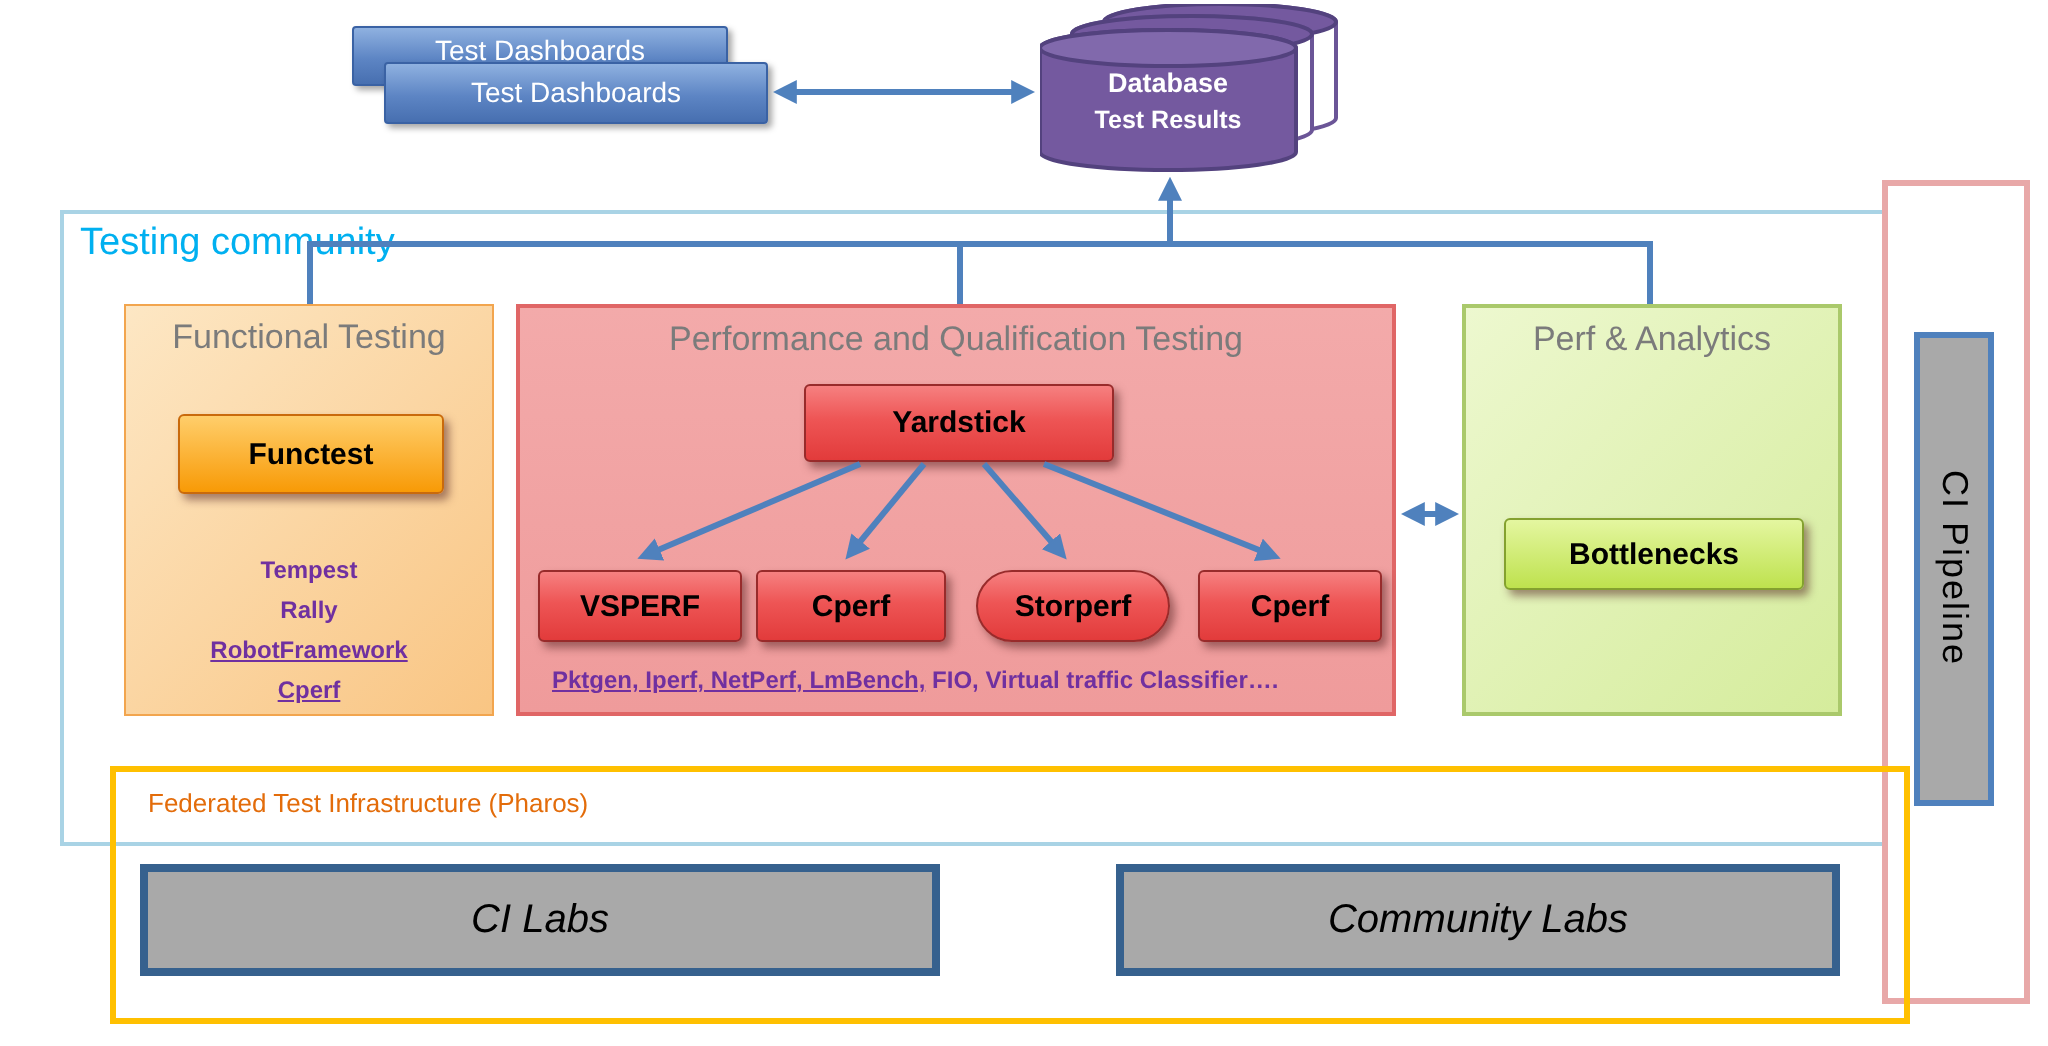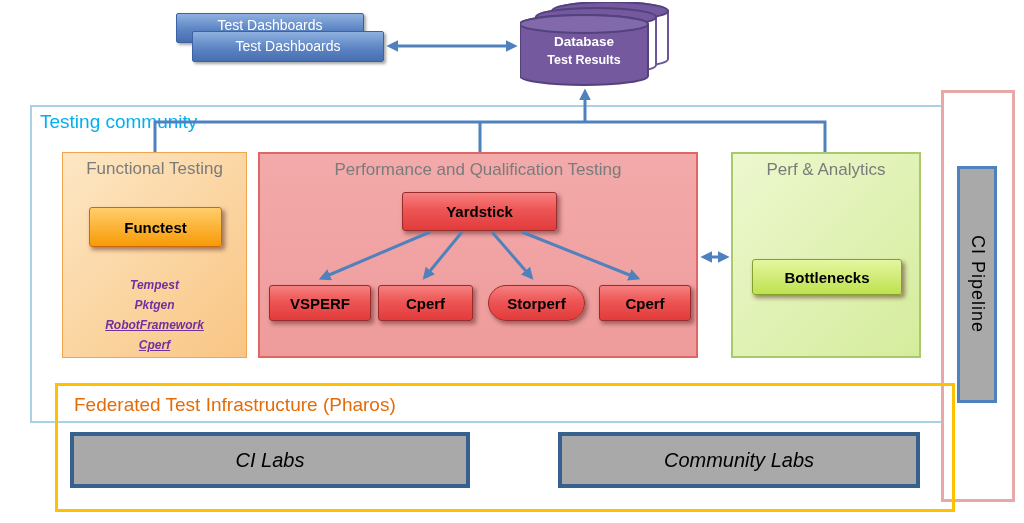--- a/index.html
+++ b/index.html
@@ -48,34 +48,34 @@
   .functest   { left:26px; top:54px; width:133px; height:40px; }
   .yardstick  { left:142px; top:38px; width:155px; height:39px; }
   .sub-btn    { top:131px; height:36px; }
   .vsperf     { left:9px;   width:102px; }
   .cperf      { left:118px; width:95px; }
   .storperf   { left:228px; width:97px;border-radius:18px; }
   .qtip       { left:339px; width:92px; }
   .bottlenecks{ left:19px; top:68px; width:150px; height:36px;margin-top:37px; }
 
   
-  .purple { color:#7030A0; font-style:italic; font-weight:bold; font-size:12px; }
+  .purple { color:#7030A0; font-weight:bold; font-size:12px; }
   .func-tools { position:absolute; left:0; top:122px; width:100%; text-align:center; line-height:20px; }
   .u { text-decoration:underline; }
   .perf-note { position:absolute; left:16px; top:179px; width:410px; }
 
   
   .ci-outer { left:941px; top:90px; width:74px; height:412px; border:3px solid #E8A8A8; z-index:1; }
   .ci-inner { left:957px; top:166px; width:40px; height:237px; background:#A9A9A9; border:3px solid #4F81BD; z-index:2;
               display:flex; align-items:center; justify-content:center; }
   .ci-inner span { writing-mode:vertical-rl; font-size:18px; color:#000; letter-spacing:1px; }
 
   
   .federated { left:55px; top:383px; width:900px; height:129px; border:3px solid #FFC000; z-index:3; background:transparent; }
-  .federated-title { position:absolute; left:16px; top:8px; color:#E36C0A; font-size:19px; }
+  .federated-title { position:absolute; left:16px; top:8px; color:#E36C0A; font-size:13px; }
   .lab { position:absolute; top:432px; height:56px; background:#A9A9A9; border:4px solid #36618E; z-index:4;
          display:flex; align-items:center; justify-content:center; font-size:20px; color:#000;font-style:italic; }
   .ci-labs { left:70px; width:400px; }
   .comm-labs { left:558px; width:362px;text-align:center; }
 </style>
 </head>
 <body>
 
 <div class="canvas">
 
@@ -123,33 +123,36 @@
 
   <div class="abs community-box">
     <div class="community-title">Testing community</div>
   </div>
 
   <div class="abs func-box">
     <div class="group-header">Functional Testing</div>
     <div class="btn btn-orange functest">Functest</div>
     <div class="func-tools purple">
       <div>Tempest</div>
-      <div>Pktgen</div>
+      <div>Rally</div>
       <div class="u">RobotFramework</div>
       <div class="u">Cperf</div>
     </div>
   </div>
 
   <div class="abs perf-box">
     <div class="group-header">Performance and Qualification Testing</div>
     <div class="btn btn-red sub-btn vsperf">VSPERF</div>
     <div class="btn btn-red yardstick">Yardstick</div>
     <div class="btn btn-red sub-btn cperf">Cperf</div>
     <div class="btn btn-red sub-btn storperf">Storperf</div>
     <div class="btn btn-red sub-btn qtip">Cperf</div>
+    <div class="perf-note purple">
+      <span class="u">Pktgen, Iperf, NetPerf, LmBench,</span><span> FIO, Virtual traffic Classifier….</span>
+    </div>
   </div>
 
   <div class="abs analytics-box">
     <div class="group-header">Perf &amp; Analytics</div>
     <div class="btn btn-green bottlenecks">Bottlenecks</div>
   </div>
 
   <div class="abs ci-outer"></div>
   <div class="abs ci-inner">
     <span>CI Pipeline</span>

